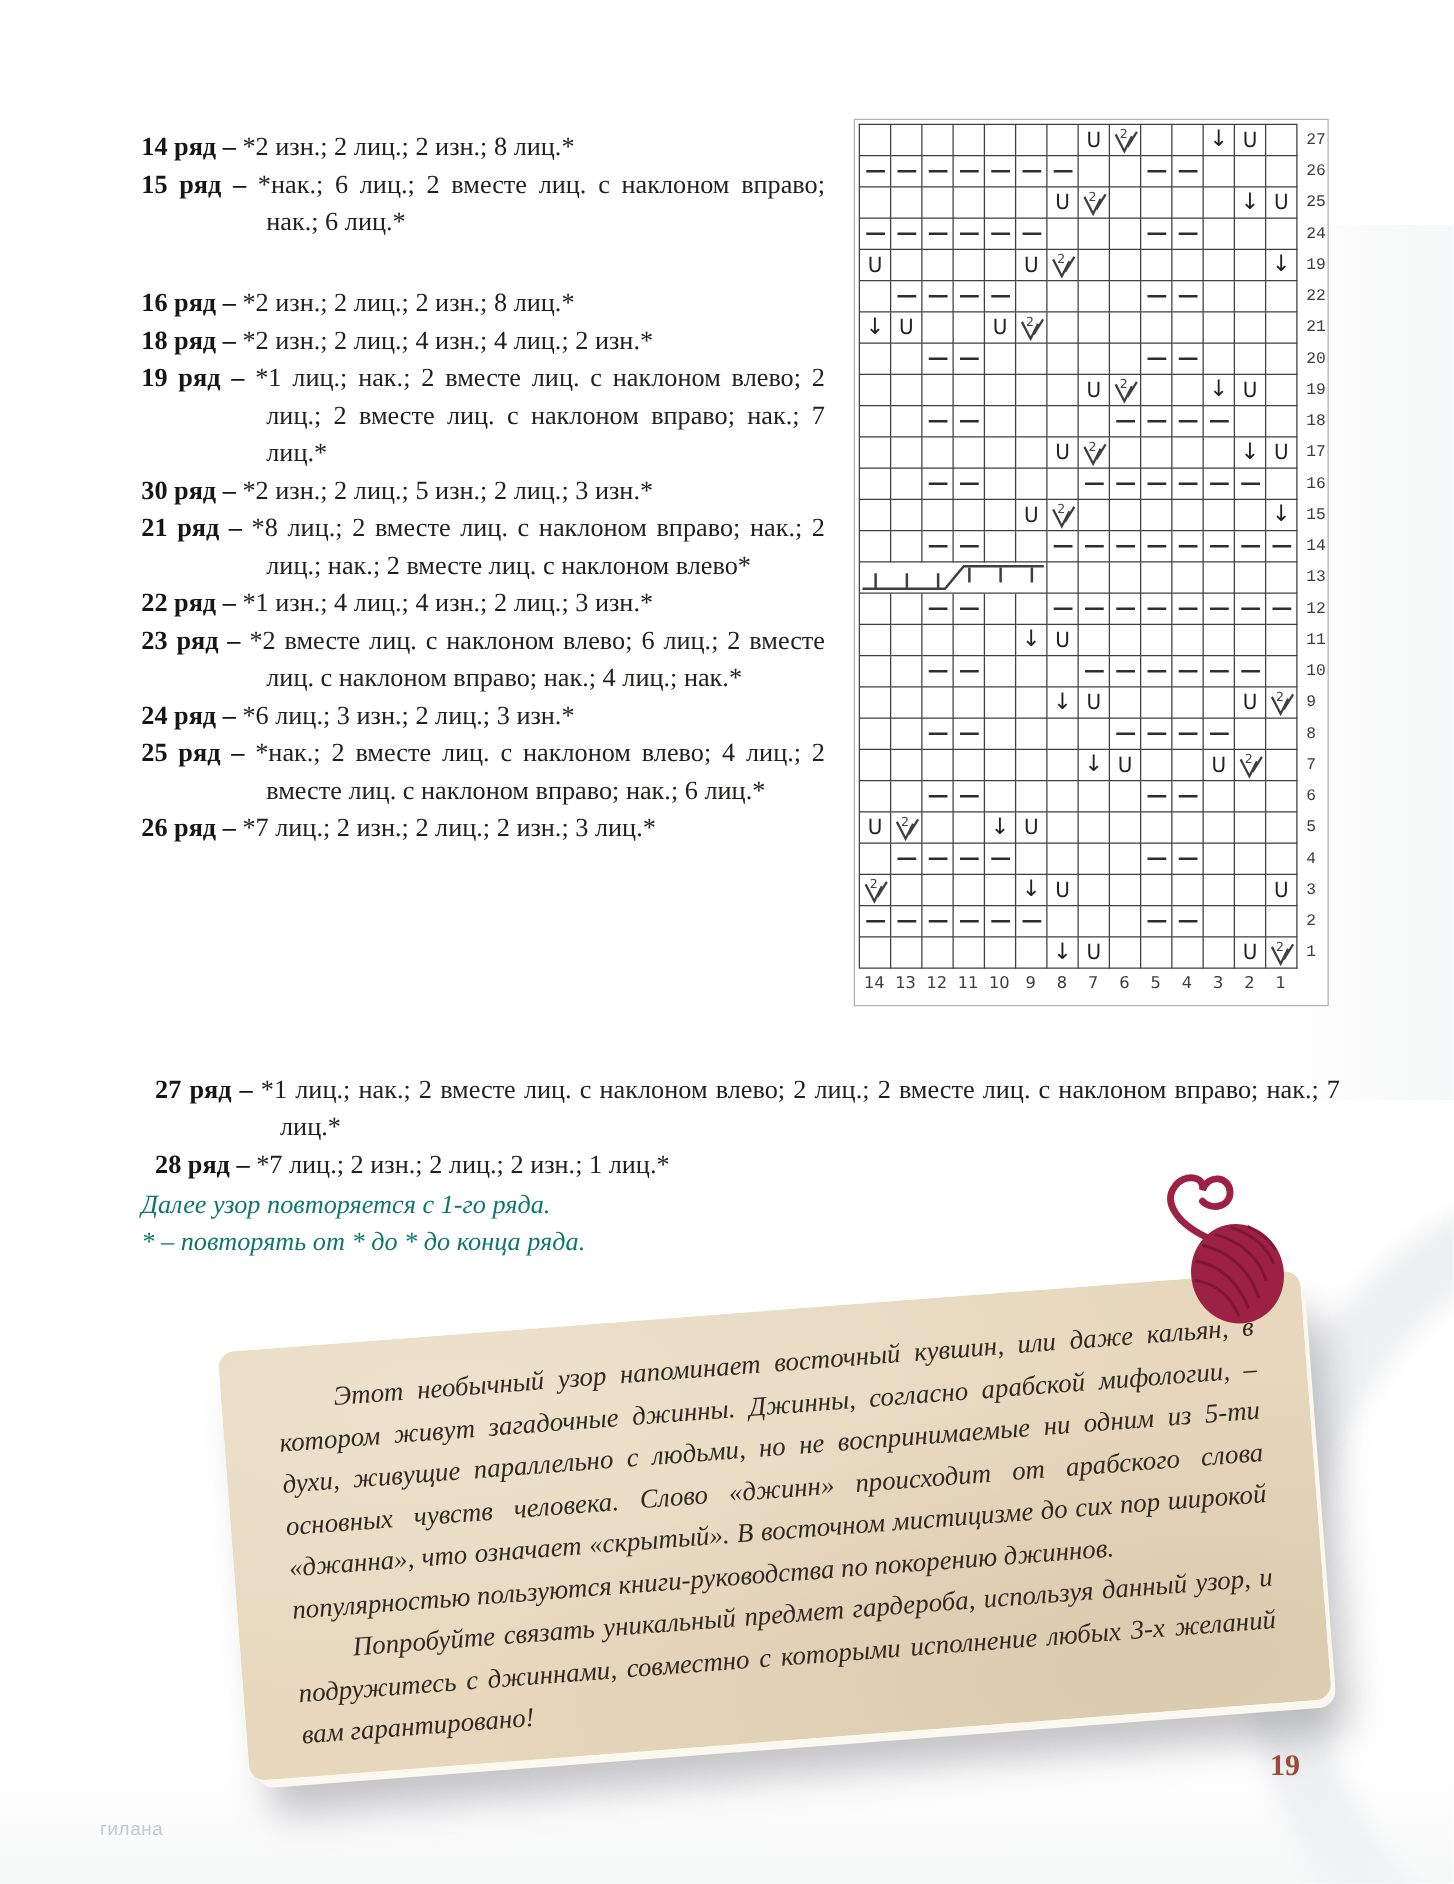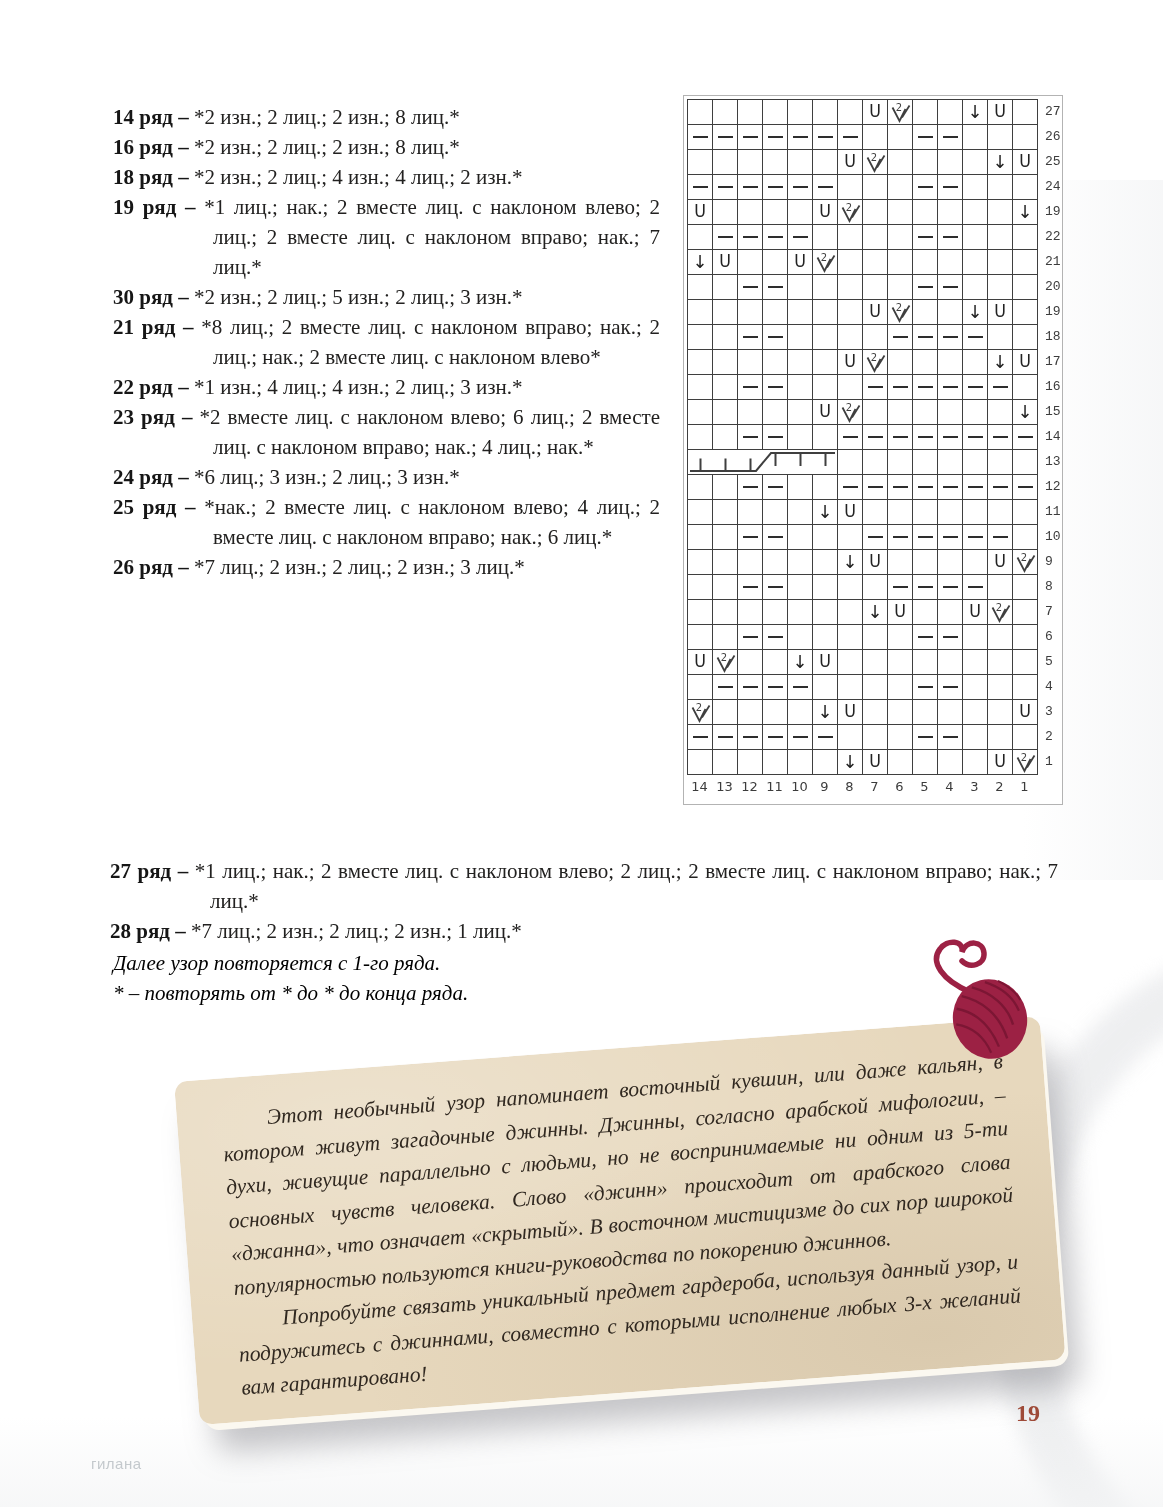--- a/index.html
+++ b/index.html
@@ -10,27 +10,27 @@
   .bg-ring{position:absolute;left:992px;top:942px;width:470px;height:580px;border-radius:50%;
            border:56px solid #e9eaec;filter:blur(9px);opacity:.75;}
   .bg-soft{position:absolute;right:0;top:180px;width:140px;height:700px;
            background:linear-gradient(to left,#f4f5f6,rgba(255,255,255,0));opacity:.8;}
   .bg-bottom{position:absolute;left:0;bottom:0;width:100%;height:90px;
            background:linear-gradient(to bottom,rgba(255,255,255,0),#f3f4f5);opacity:.7;}
 
   
   .instr{position:absolute;text-align:justify;font-size:21px;line-height:30px;margin-top:20px;}
   .instr-a{left:113px;top:82px;width:547px;}
-  .instr-b{left:110px;top:836px;width:948px;}
+  .instr-b{left:124px;top:836px;width:948px;}
   .instr p{margin:0;padding-left:100px;text-indent:-100px;}
   .instr p.gap{margin-bottom:35px;}
   .instr b{font-weight:bold;color:#161616;}
 
   .pattern-notes{position:absolute;left:113px;top:948px;width:720px;
-                 font-style:italic;font-size:21px;line-height:30px;color:#000000;}
+                 font-style:italic;font-size:21px;line-height:30px;color:#0f766e;}
   .pattern-notes div{margin:0;}
 
   
   .chart-box{position:absolute;left:683px;top:95px;width:380px;height:710px;
              border:1px solid #b3b3b3;box-sizing:border-box;padding:3px 0 0 3px;background:#fff;}
   .chart-flex{display:flex;}
   .c-grid{border-top:1px solid #3f3f3f;border-left:1px solid #3f3f3f;width:351px;box-sizing:border-box;}
   .c-row{display:flex;height:25px;}
   .c-cell{width:25px;height:25px;box-sizing:border-box;border-right:1px solid #3f3f3f;
           border-bottom:1px solid #3f3f3f;display:flex;align-items:center;justify-content:center;
@@ -54,35 +54,36 @@
             transform:rotate(-4.35deg);transform-origin:0 0;border-radius:13px;
             background:
               radial-gradient(ellipse at 20% 15%,rgba(255,255,255,.25),rgba(255,255,255,0) 60%),
               radial-gradient(ellipse at 85% 90%,rgba(120,95,60,.12),rgba(255,255,255,0) 55%),
               #e7d8bd;
             box-sizing:border-box;padding:26px 40px 0 44px;}
   .note-box p{margin:0;text-indent:46px;text-align:justify;font-style:italic;
               font-size:21.5px;line-height:33.5px;color:#302820;}
 
   .page-number{position:absolute;left:1016px;top:1400px;font-size:24px;color:#9e4a38;font-weight:bold;}
-  .brand{position:absolute;left:91px;top:1455px;font-family:"Liberation Sans",sans-serif;
+  .brand{position:absolute;left:80px;top:1455px;font-family:"Liberation Sans",sans-serif;
          font-size:15px;color:#c4c9cd;letter-spacing:.5px;}
   .yarn-ball{position:absolute;left:912px;top:924px;}
 </style>
 </head>
 <body>
 
 <div id="page">
 
   <div class="bg-soft"></div>
   <div class="bg-ring"></div>
   <div class="bg-bottom"></div>
 
   <div class="instr instr-a" id="instr-a">
       <p><b>14 ряд –</b> *2 изн.; 2 лиц.; 2 изн.; 8 лиц.*</p>
+      <p class="gap"><b>15 ряд –</b> *нак.; 6 лиц.; 2 вместе лиц. с наклоном вправо; нак.; 6 лиц.*</p>
       <p><b>16 ряд –</b> *2 изн.; 2 лиц.; 2 изн.; 8 лиц.*</p>
       <p><b>18 ряд –</b> *2 изн.; 2 лиц.; 4 изн.; 4 лиц.; 2 изн.*</p>
       <p><b>19 ряд –</b> *1 лиц.; нак.; 2 вместе лиц. с наклоном влево; 2 лиц.; 2 вместе лиц. с наклоном вправо; нак.; 7 лиц.*</p>
       <p><b>30 ряд –</b> *2 изн.; 2 лиц.; 5 изн.; 2 лиц.; 3 изн.*</p>
       <p><b>21 ряд –</b> *8 лиц.; 2 вместе лиц. с наклоном вправо; нак.; 2 лиц.; нак.; 2 вместе лиц. с наклоном влево*</p>
       <p><b>22 ряд –</b> *1 изн.; 4 лиц.; 4 изн.; 2 лиц.; 3 изн.*</p>
       <p><b>23 ряд –</b> *2 вместе лиц. с наклоном влево; 6 лиц.; 2 вместе лиц. с наклоном вправо; нак.; 4 лиц.; нак.*</p>
       <p><b>24 ряд –</b> *6 лиц.; 3 изн.; 2 лиц.; 3 изн.*</p>
       <p><b>25 ряд –</b> *нак.; 2 вместе лиц. с наклоном влево; 4 лиц.; 2 вместе лиц. с наклоном вправо; нак.; 6 лиц.*</p>
       <p><b>26 ряд –</b> *7 лиц.; 2 изн.; 2 лиц.; 2 изн.; 3 лиц.*</p>

